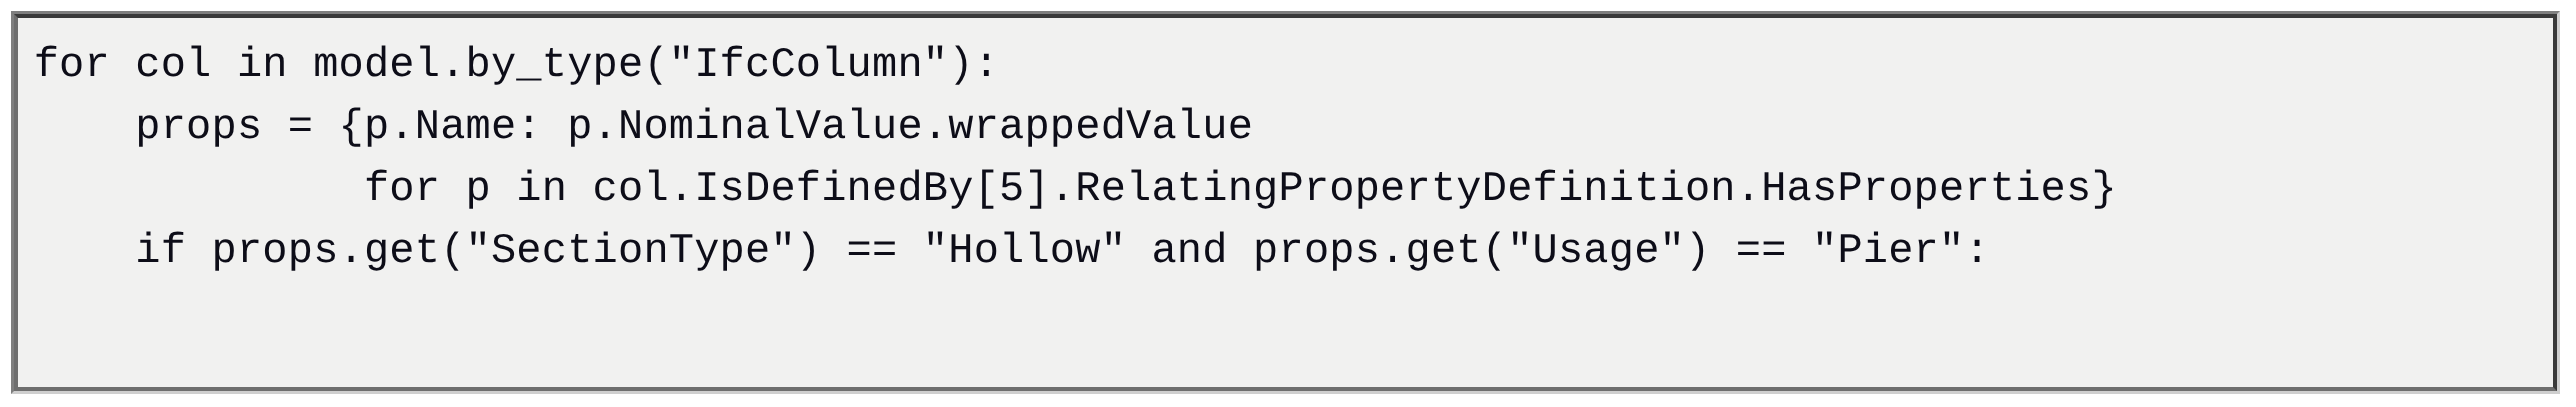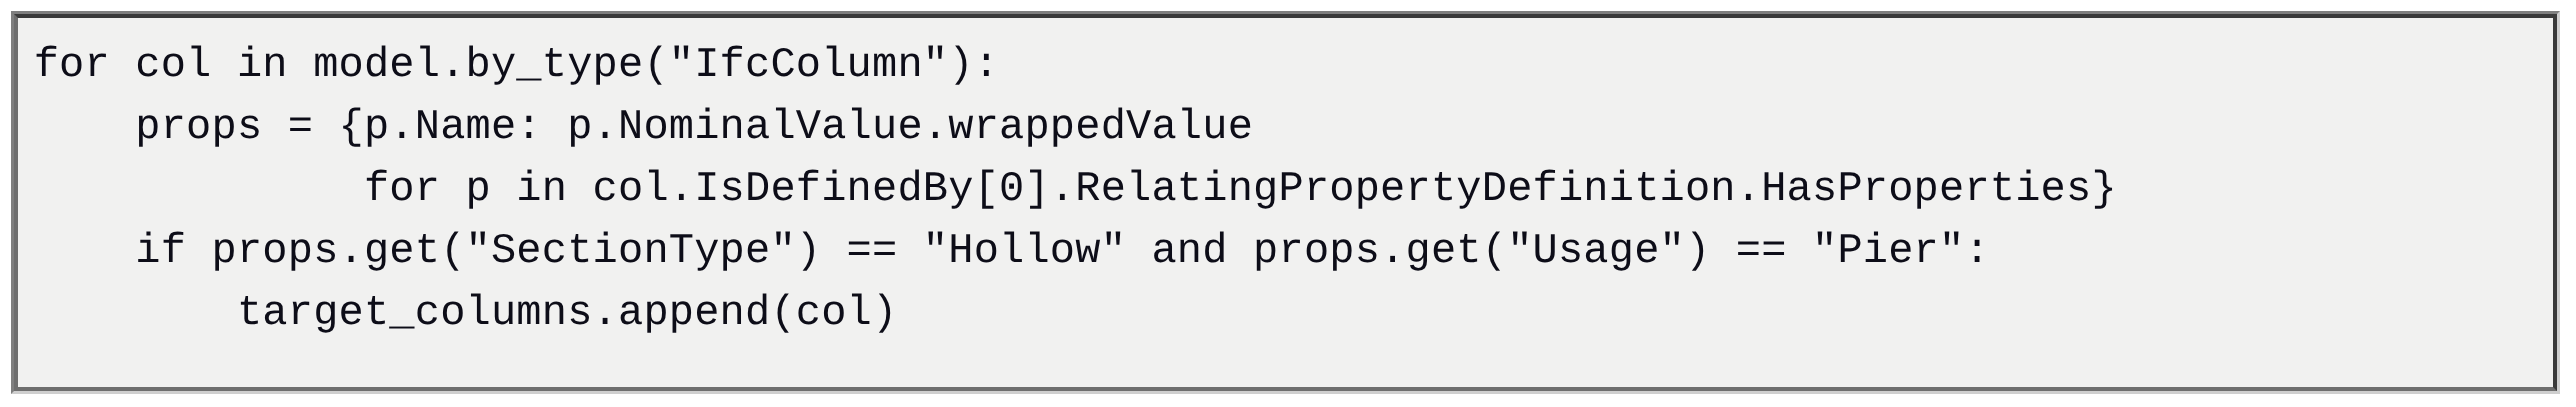--- a/index.html
+++ b/index.html
@@ -61,19 +61,18 @@
   }
 </style>
 </head>
 <body>
 
 <div class="code-frame">
   <div class="code-frame-inner">
     <div class="code-body">
       <div class="code-line">for col in model.by_type("IfcColumn"):</div>
       <div class="code-line">    props = {p.Name: p.NominalValue.wrappedValue</div>
-      <div class="code-line">             for p in col.IsDefinedBy[0].RelatingPropertyDefinition.HasProperties}</div>
+      <div class="code-line">             for p in col.IsDefinedBy[5].RelatingPropertyDefinition.HasProperties}</div>
       <div class="code-line">    if props.get("SectionType") == "Hollow" and props.get("Usage") == "Pier":</div>
-      <div class="code-line">        target_columns.append(col)</div>
     </div>
   </div>
 </div>
 
 
 </body></html>

